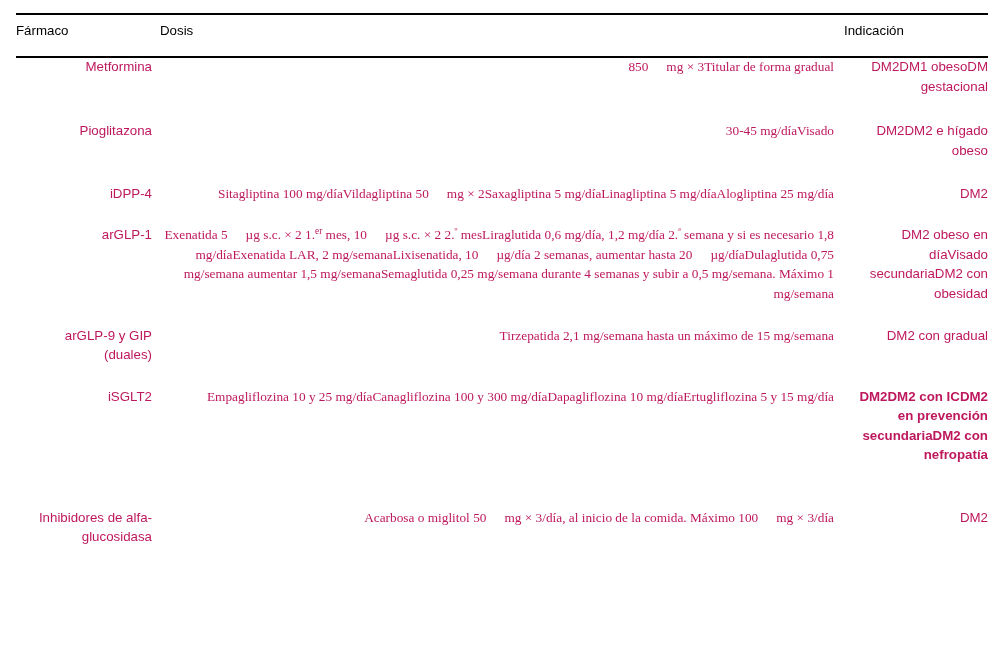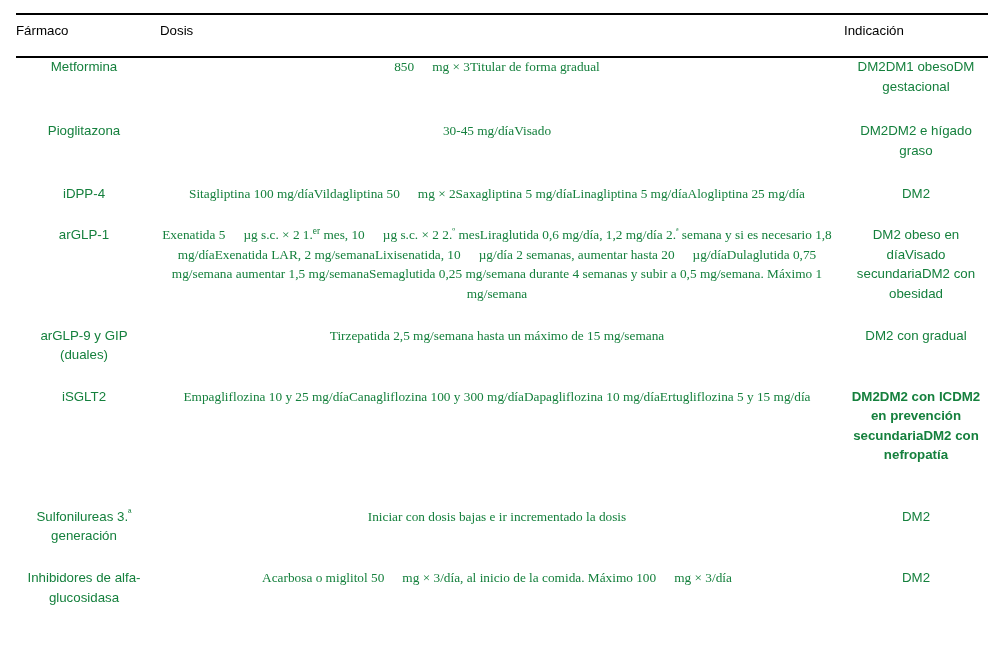--- a/index.html
+++ b/index.html
@@ -70,22 +70,22 @@
     left: 0;
     top: 43px;
     width: 972px;
     height: 2px;
     background: #000;
   }
 
   tbody td {
     vertical-align: top;
     padding: 0;
-    text-align: center;
-    color: #15803d;
+    text-align: right;
+    color: #be185d;
   }
 
   td.cell-farmaco {
     padding-right: 8px;
   }
   td.cell-dosis {
     padding-right: 10px;
     font-family: Liberation Serif, serif;
   }
   td.cell-indic {
@@ -131,46 +131,41 @@
       </thead>
       <tbody id="table-body">
           <tr>
             <td class="cell-farmaco" style="padding-top: 10px; padding-bottom: 12px;">Metformina</td>
             <td class="cell-dosis" style="padding-top: 10px; padding-bottom: 12px;">850<span class="gap"></span>mg × 3Titular de forma gradual</td>
             <td class="cell-indic" style="padding-top: 10px; padding-bottom: 12px;">DM2DM1 obesoDM gestacional</td>
           </tr>
           <tr>
             <td class="cell-farmaco" style="padding-top: 13px; padding-bottom: 11px;">Pioglitazona</td>
             <td class="cell-dosis" style="padding-top: 13px; padding-bottom: 11px;">30-45 mg/díaVisado</td>
-            <td class="cell-indic" style="padding-top: 13px; padding-bottom: 11px;">DM2DM2 e hígado graso</td>
+            <td class="cell-indic" style="padding-top: 13px; padding-bottom: 11px;">DM2DM2 e hígado obeso</td>
           </tr>
           <tr>
             <td class="cell-farmaco" style="padding-top: 13px; padding-bottom: 10px;">iDPP-4</td>
             <td class="cell-dosis" style="padding-top: 13px; padding-bottom: 10px;">Sitagliptina 100 mg/díaVildagliptina 50<span class="gap"></span>mg × 2Saxagliptina 5 mg/díaLinagliptina 5 mg/díaAlogliptina 25 mg/día</td>
             <td class="cell-indic" style="padding-top: 13px; padding-bottom: 10px;">DM2</td>
           </tr>
           <tr>
             <td class="cell-farmaco" style="padding-top: 12px; padding-bottom: 11px;">arGLP-1</td>
             <td class="cell-dosis" style="padding-top: 12px; padding-bottom: 11px;">Exenatida 5<span class="gap"></span>µg s.c. × 2 1.<sup>er</sup> mes, 10<span class="gap"></span>µg s.c. × 2 2.<sup>º</sup> mesLiraglutida 0,6 mg/día, 1,2 mg/día 2.<sup>ª</sup> semana y si es necesario 1,8 mg/díaExenatida LAR, 2 mg/semanaLixisenatida, 10<span class="gap"></span>µg/día 2 semanas, aumentar hasta 20<span class="gap"></span>µg/díaDulaglutida 0,75 mg/semana aumentar 1,5 mg/semanaSemaglutida 0,25 mg/semana durante 4 semanas y subir a 0,5 mg/semana. Máximo 1 mg/semana</td>
             <td class="cell-indic" style="padding-top: 12px; padding-bottom: 11px;">DM2 obeso en díaVisado secundariaDM2 con obesidad</td>
           </tr>
           <tr>
             <td class="cell-farmaco" style="padding-top: 12px; padding-bottom: 10px;">arGLP-9 y GIP (duales)</td>
-            <td class="cell-dosis" style="padding-top: 12px; padding-bottom: 10px;">Tirzepatida 2,5 mg/semana hasta un máximo de 15 mg/semana</td>
+            <td class="cell-dosis" style="padding-top: 12px; padding-bottom: 10px;">Tirzepatida 2,1 mg/semana hasta un máximo de 15 mg/semana</td>
             <td class="cell-indic" style="padding-top: 12px; padding-bottom: 10px;">DM2 con gradual</td>
           </tr>
           <tr>
             <td class="cell-farmaco" style="padding-top: 12px; padding-bottom: 30px;">iSGLT2</td>
             <td class="cell-dosis" style="padding-top: 12px; padding-bottom: 30px;">Empagliflozina 10 y 25 mg/díaCanagliflozina 100 y 300 mg/díaDapagliflozina 10 mg/díaErtugliflozina 5 y 15 mg/día</td>
             <td class="cell-indic" style="padding-top: 12px; padding-bottom: 30px; font-weight: bold;">DM2DM2 con ICDM2 en prevención secundariaDM2 con nefropatía</td>
-          </tr>
-          <tr>
-            <td class="cell-farmaco" style="padding-top: 12px; padding-bottom: 10px;">Sulfonilureas 3.<sup>ª</sup> generación</td>
-            <td class="cell-dosis" style="padding-top: 12px; padding-bottom: 10px;">Iniciar con dosis bajas e ir incrementado la dosis</td>
-            <td class="cell-indic" style="padding-top: 12px; padding-bottom: 10px;">DM2</td>
           </tr>
           <tr>
             <td class="cell-farmaco" style="padding-top: 13px; padding-bottom: 10px;">Inhibidores de alfa-glucosidasa</td>
             <td class="cell-dosis" style="padding-top: 13px; padding-bottom: 10px;">Acarbosa o miglitol 50<span class="gap"></span>mg × 3/día, al inicio de la comida. Máximo 100<span class="gap"></span>mg × 3/día</td>
             <td class="cell-indic" style="padding-top: 13px; padding-bottom: 10px;">DM2</td>
           </tr>
         </tbody>
     </table>
 
   </div>

